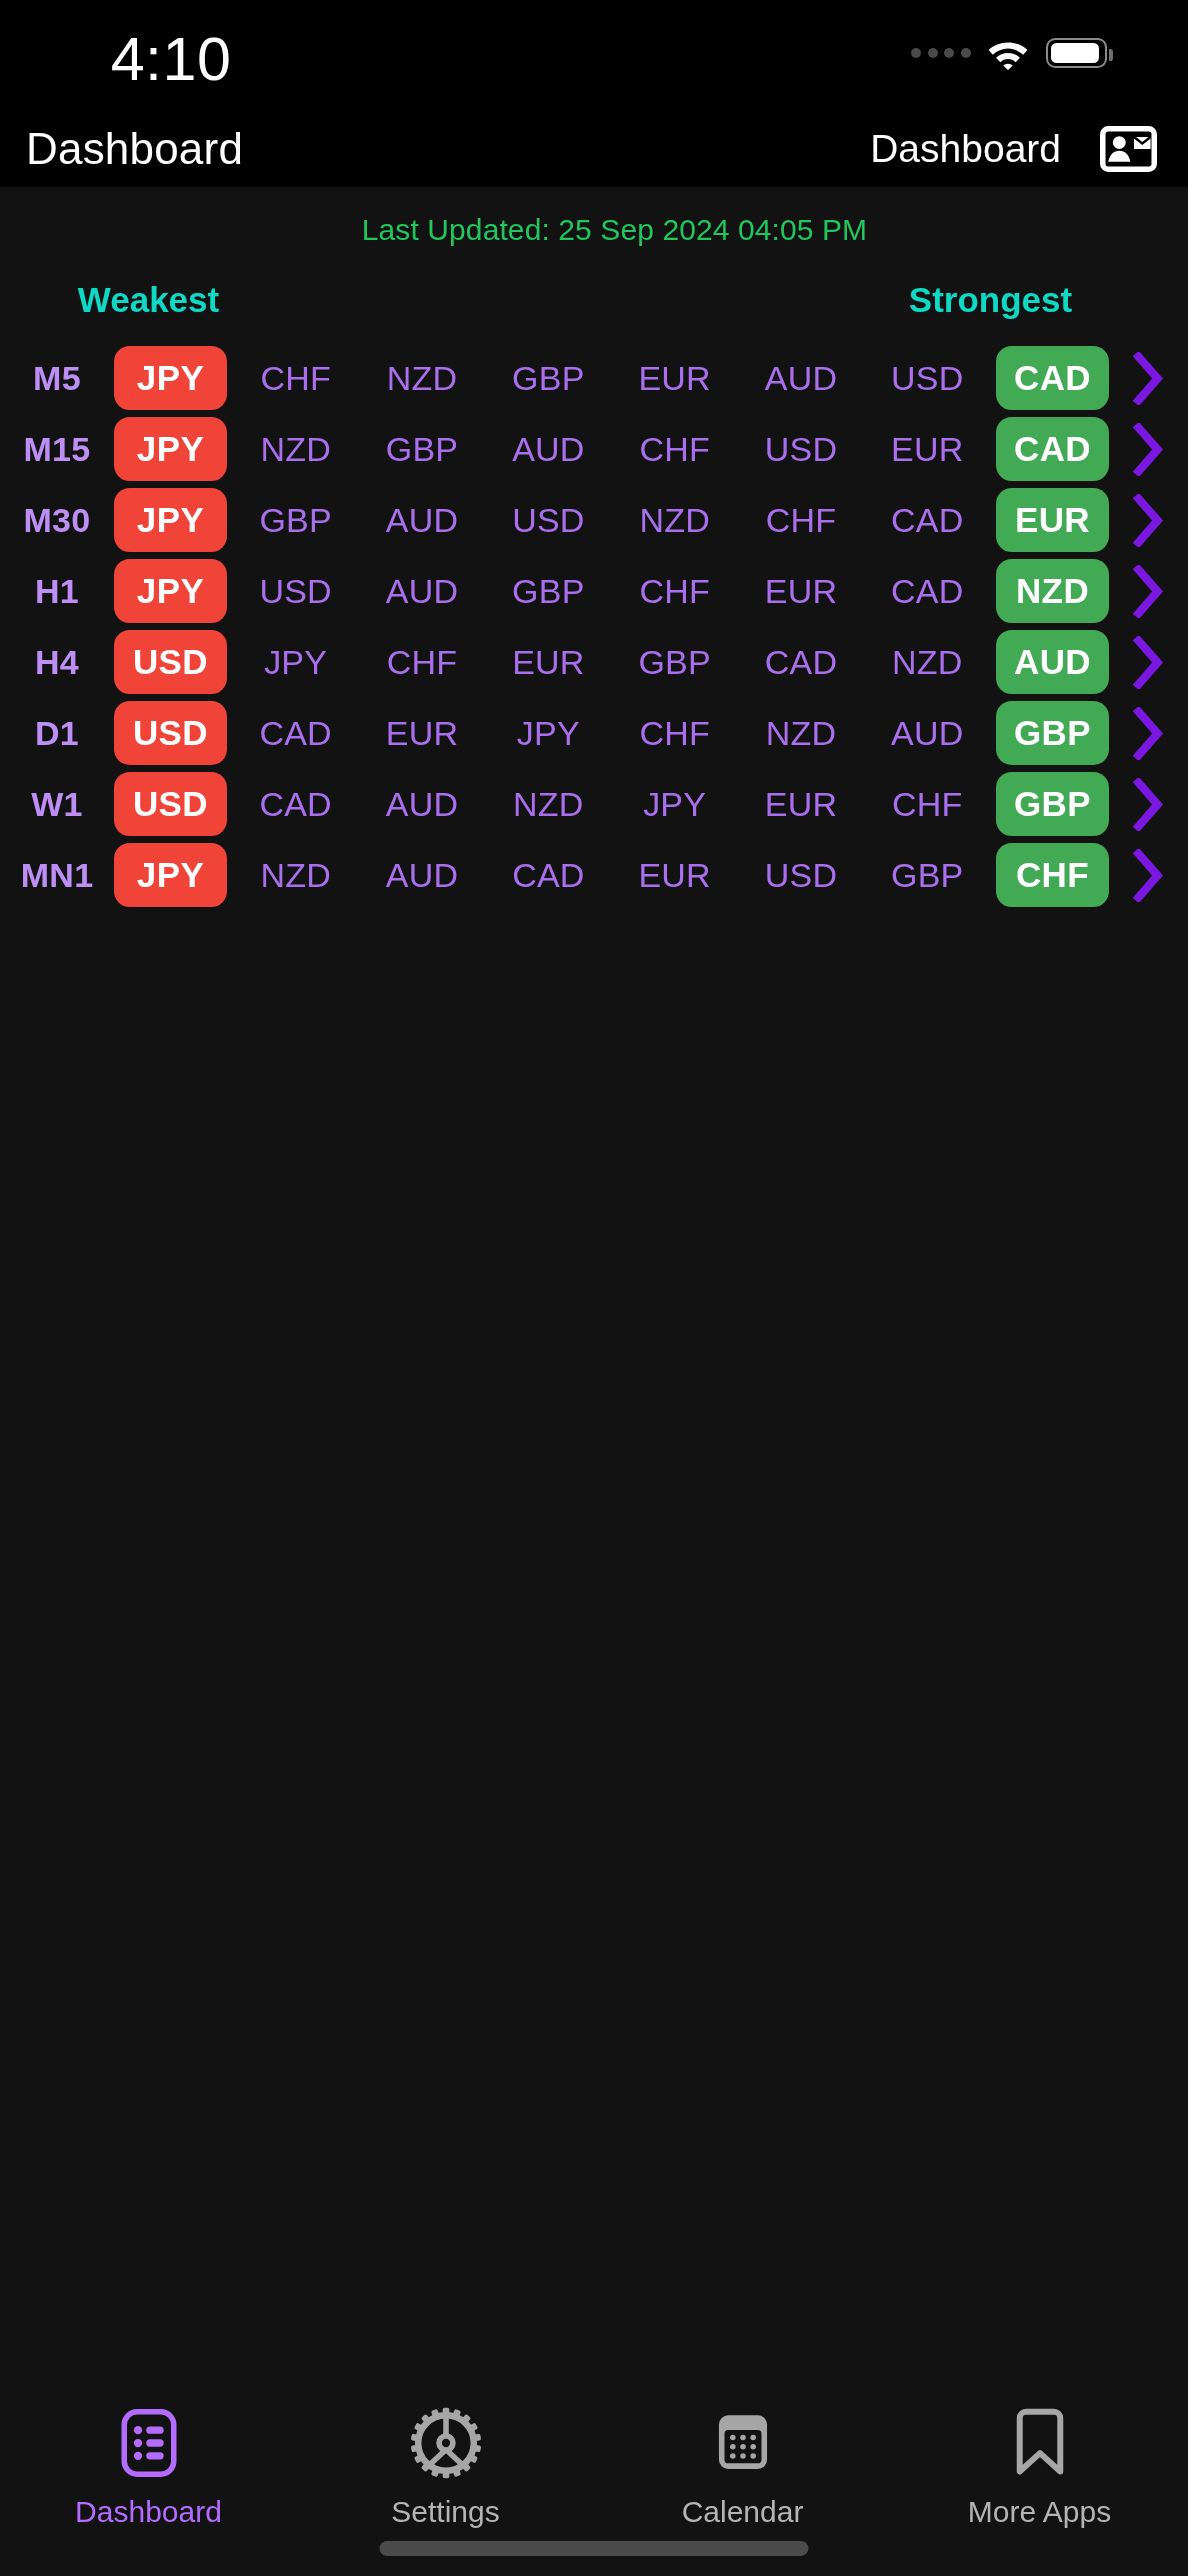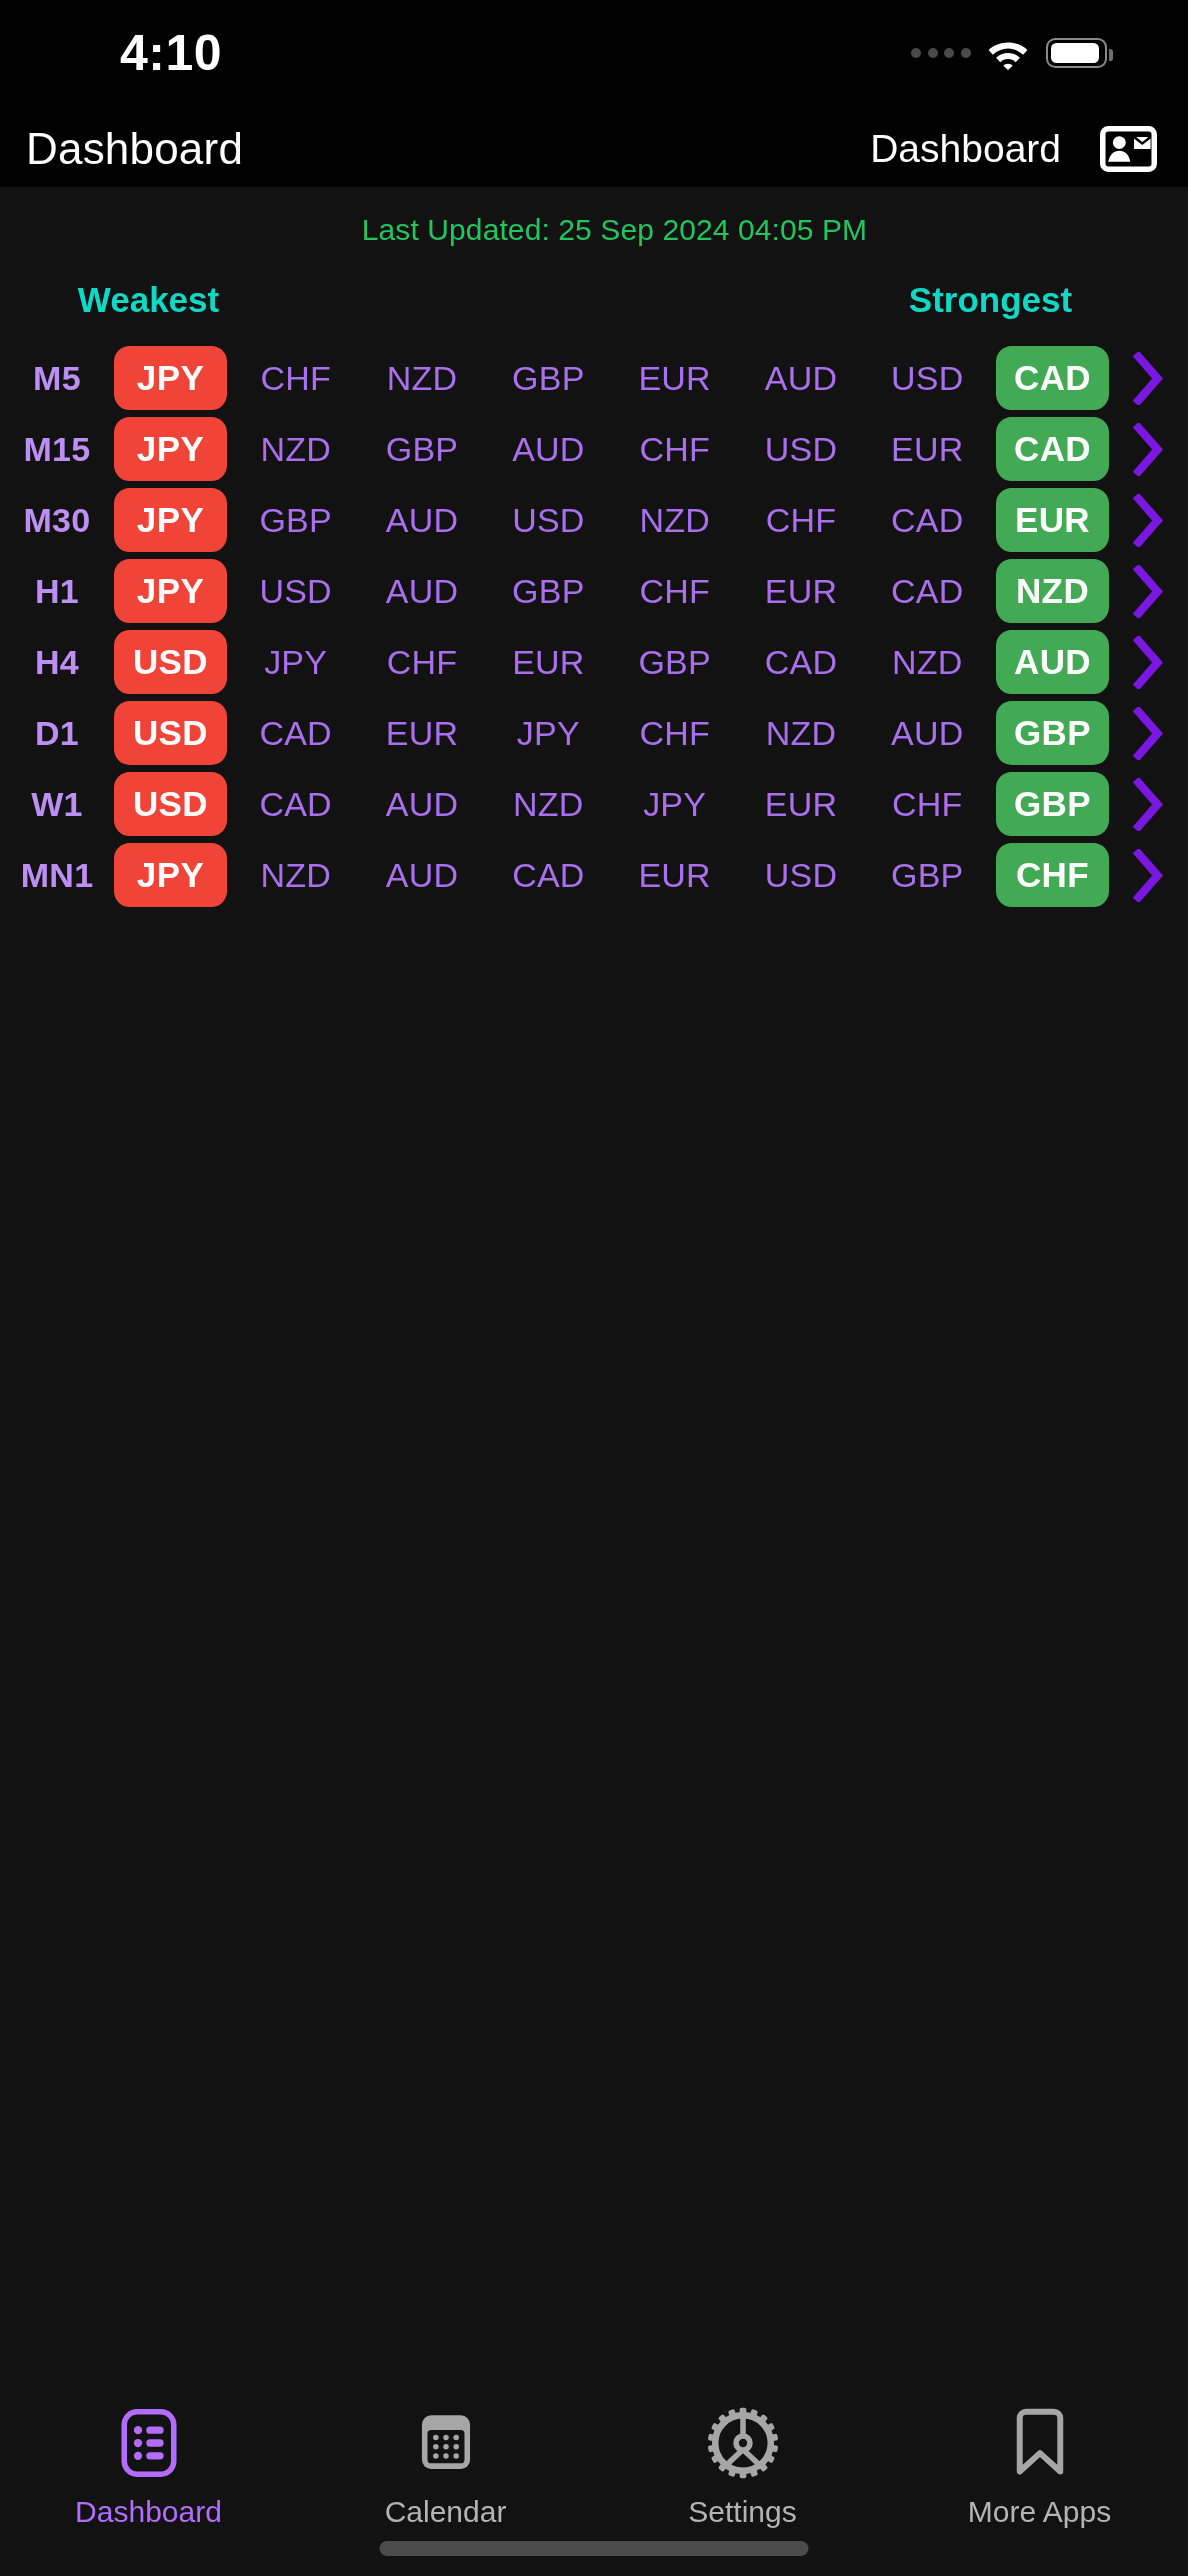--- a/index.html
+++ b/index.html
@@ -28,22 +28,22 @@
     background: #000000;
     flex: 0 0 auto;
   }
   .status-time {
     position: absolute;
     left: 88px;
     top: 24px;
     width: 166px;
     text-align: center;
     color: #ffffff;
-    font-size: 50px;
-    font-weight: 700;
+    font-size: 61px;
+    font-weight: 400;
     letter-spacing: 0.5px;
   }
   .status-right {
     position: absolute;
     right: 81px;
     top: 31px;
     display: flex;
     align-items: center;
     gap: 14.7px;
     height: 44px;
@@ -437,41 +437,20 @@
             <rect x="9" y="6" width="54" height="68" rx="14" fill="none" stroke="#b46bff" stroke-width="6"></rect>
             <circle cx="24" cy="26" r="4.5" fill="#b46bff"></circle>
             <circle cx="24" cy="40" r="4.5" fill="#b46bff"></circle>
             <circle cx="24" cy="54" r="4.5" fill="#b46bff"></circle>
             <rect x="33" y="22" width="19" height="8" rx="4" fill="#b46bff"></rect>
             <rect x="33" y="36" width="19" height="8" rx="4" fill="#b46bff"></rect>
             <rect x="33" y="50" width="19" height="8" rx="4" fill="#b46bff"></rect>
           </svg>
         </span>
         <span class="tab-label">Dashboard</span>
-      </div>
-
-      <div class="tab-item">
-        <span class="tab-icon">
-          <svg width="74" height="74" viewBox="0 0 80 80">
-            <rect x="14" y="10" width="52" height="58" rx="10" fill="#a6a6a6"></rect>
-            <rect x="20" y="26" width="40" height="36" rx="4" fill="#121212"></rect>
-            <g fill="#a6a6a6">
-              <circle cx="29" cy="34" r="3"></circle>
-                <circle cx="40" cy="34" r="3"></circle>
-                <circle cx="51" cy="34" r="3"></circle>
-              <circle cx="29" cy="44" r="3"></circle>
-                <circle cx="40" cy="44" r="3"></circle>
-                <circle cx="51" cy="44" r="3"></circle>
-              <circle cx="29" cy="54" r="3"></circle>
-                <circle cx="40" cy="54" r="3"></circle>
-                <circle cx="51" cy="54" r="3"></circle>
-            </g>
-          </svg>
-        </span>
-        <span class="tab-label">Calendar</span>
       </div>
 
       <div class="tab-item">
         <span class="tab-icon">
           <svg width="76" height="76" viewBox="0 0 82 82">
             <g id="gteeth" fill="#a6a6a6">
                 <rect x="37.4" y="3" width="7.2" height="11" rx="2" transform="rotate(0 41 41)"></rect>
                 <rect x="37.4" y="3" width="7.2" height="11" rx="2" transform="rotate(20 41 41)"></rect>
                 <rect x="37.4" y="3" width="7.2" height="11" rx="2" transform="rotate(40 41 41)"></rect>
                 <rect x="37.4" y="3" width="7.2" height="11" rx="2" transform="rotate(60 41 41)"></rect>
@@ -493,20 +472,41 @@
             <circle cx="41" cy="41" r="30" fill="none" stroke="#a6a6a6" stroke-width="7"></circle>
             <circle cx="41" cy="41" r="7.5" fill="none" stroke="#a6a6a6" stroke-width="6"></circle>
             <path d="M41 13v21M41 48l-17 16M41 48l17 16" stroke="#a6a6a6" stroke-width="6" fill="none"></path>
           </svg>
         </span>
         <span class="tab-label">Settings</span>
       </div>
 
       <div class="tab-item">
         <span class="tab-icon">
+          <svg width="74" height="74" viewBox="0 0 80 80">
+            <rect x="14" y="10" width="52" height="58" rx="10" fill="#a6a6a6"></rect>
+            <rect x="20" y="26" width="40" height="36" rx="4" fill="#121212"></rect>
+            <g fill="#a6a6a6">
+              <circle cx="29" cy="34" r="3"></circle>
+                <circle cx="40" cy="34" r="3"></circle>
+                <circle cx="51" cy="34" r="3"></circle>
+              <circle cx="29" cy="44" r="3"></circle>
+                <circle cx="40" cy="44" r="3"></circle>
+                <circle cx="51" cy="44" r="3"></circle>
+              <circle cx="29" cy="54" r="3"></circle>
+                <circle cx="40" cy="54" r="3"></circle>
+                <circle cx="51" cy="54" r="3"></circle>
+            </g>
+          </svg>
+        </span>
+        <span class="tab-label">Calendar</span>
+      </div>
+
+      <div class="tab-item">
+        <span class="tab-icon">
           <svg width="70" height="76" viewBox="0 0 76 82">
             <path d="M16 14a7 7 0 0 1 7-7h30a7 7 0 0 1 7 7v58L38 52 16 72z" fill="none" stroke="#a6a6a6" stroke-width="6.5" stroke-linejoin="round"></path>
           </svg>
         </span>
         <span class="tab-label">More Apps</span>
       </div>
 
     </div>
 
     <div class="home-indicator"></div>

